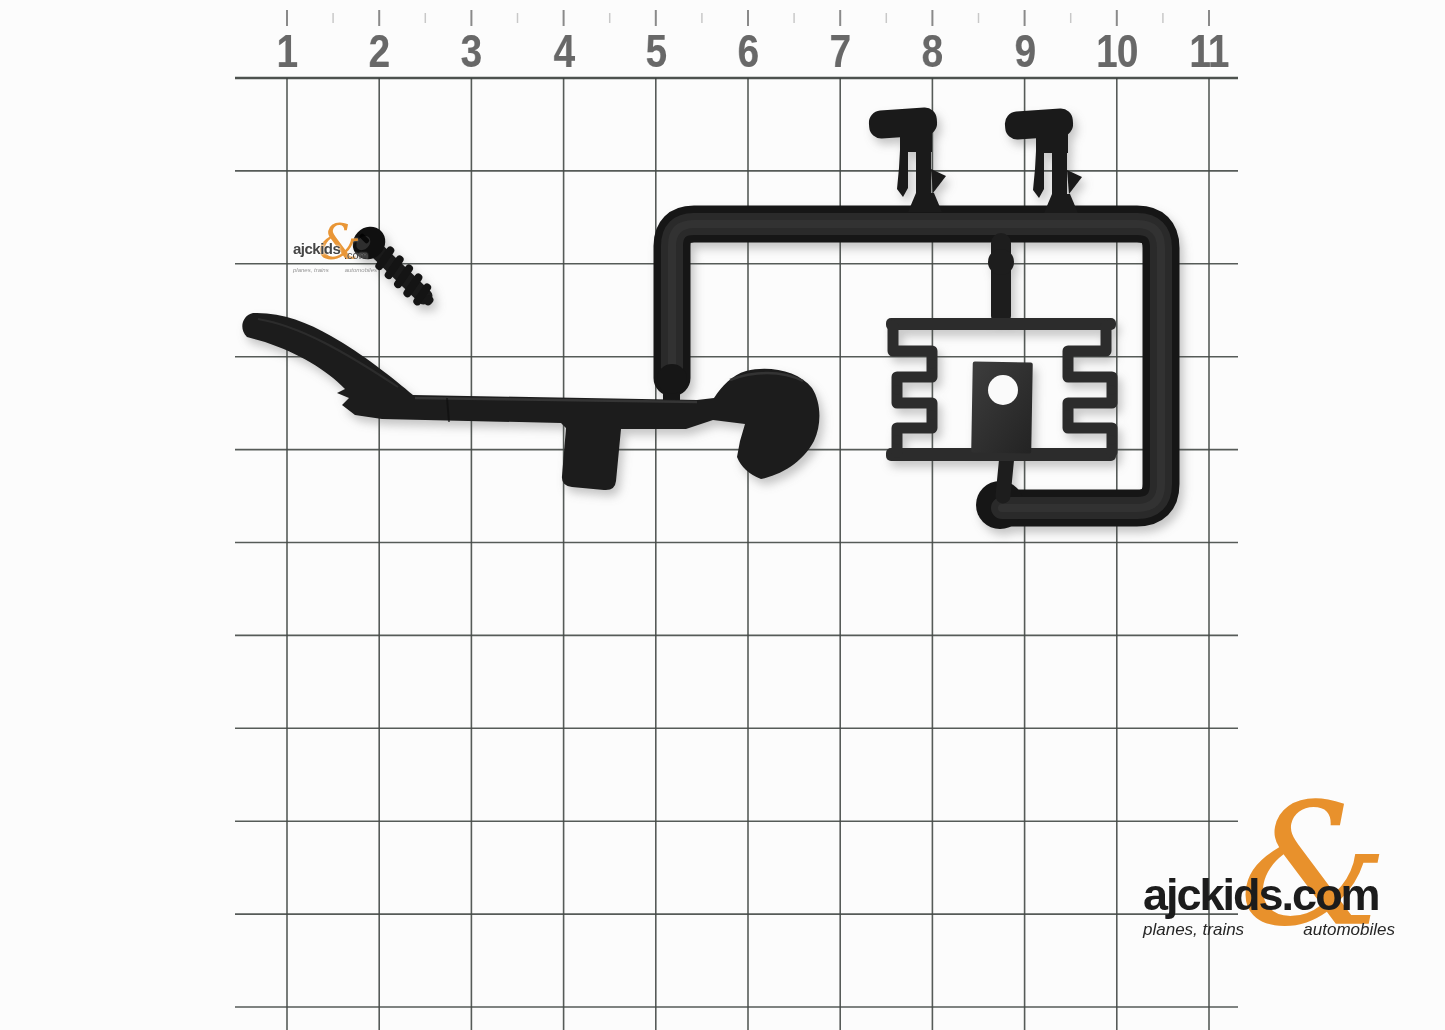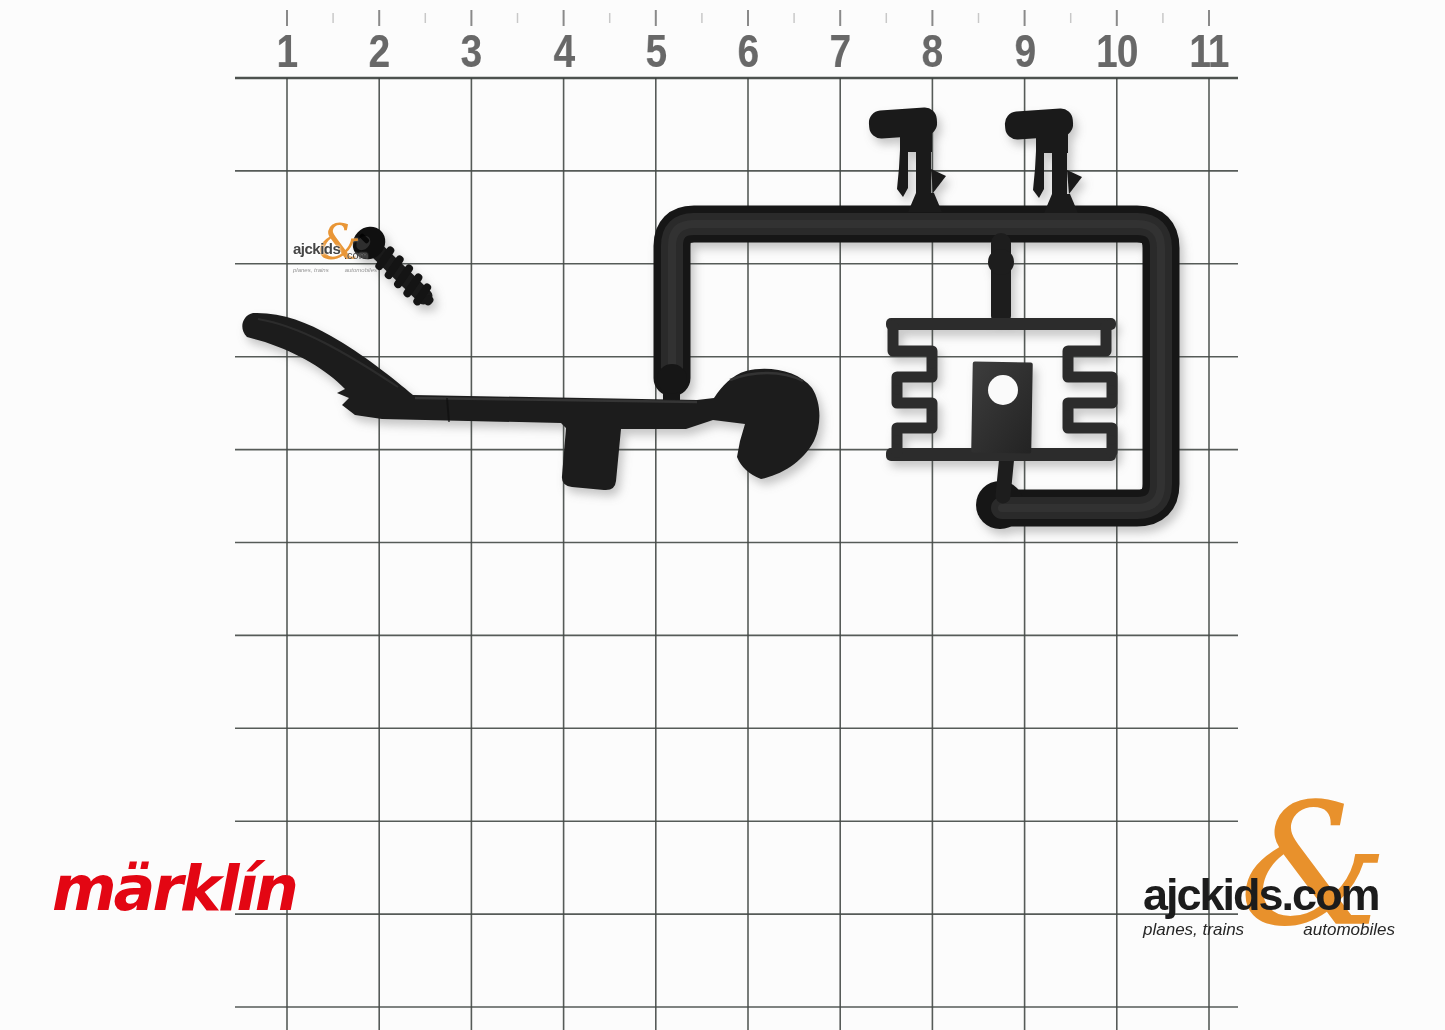--- a/index.html
+++ b/index.html
@@ -197,21 +197,20 @@
   <div class="watermark">
     <span class="wm-amp">&amp;</span>
     <span class="wm-name">ajckids</span>
     <span class="wm-com">.com</span>
     <span class="wm-tag">
       <span>planes, trains</span>
       <span>automobiles</span>
     </span>
   </div>
 
-  <div class="marklin" id="marklin-logo" style="color: rgb(227, 6, 19);">märklín</div>
 
   <div class="ajc">
     <span class="ajc-amp">&amp;</span>
     <span class="ajc-word">ajckids.com</span>
     <span class="ajc-tag">
       <span>planes, trains</span>
       <span>automobiles</span>
     </span>
   </div>
 

